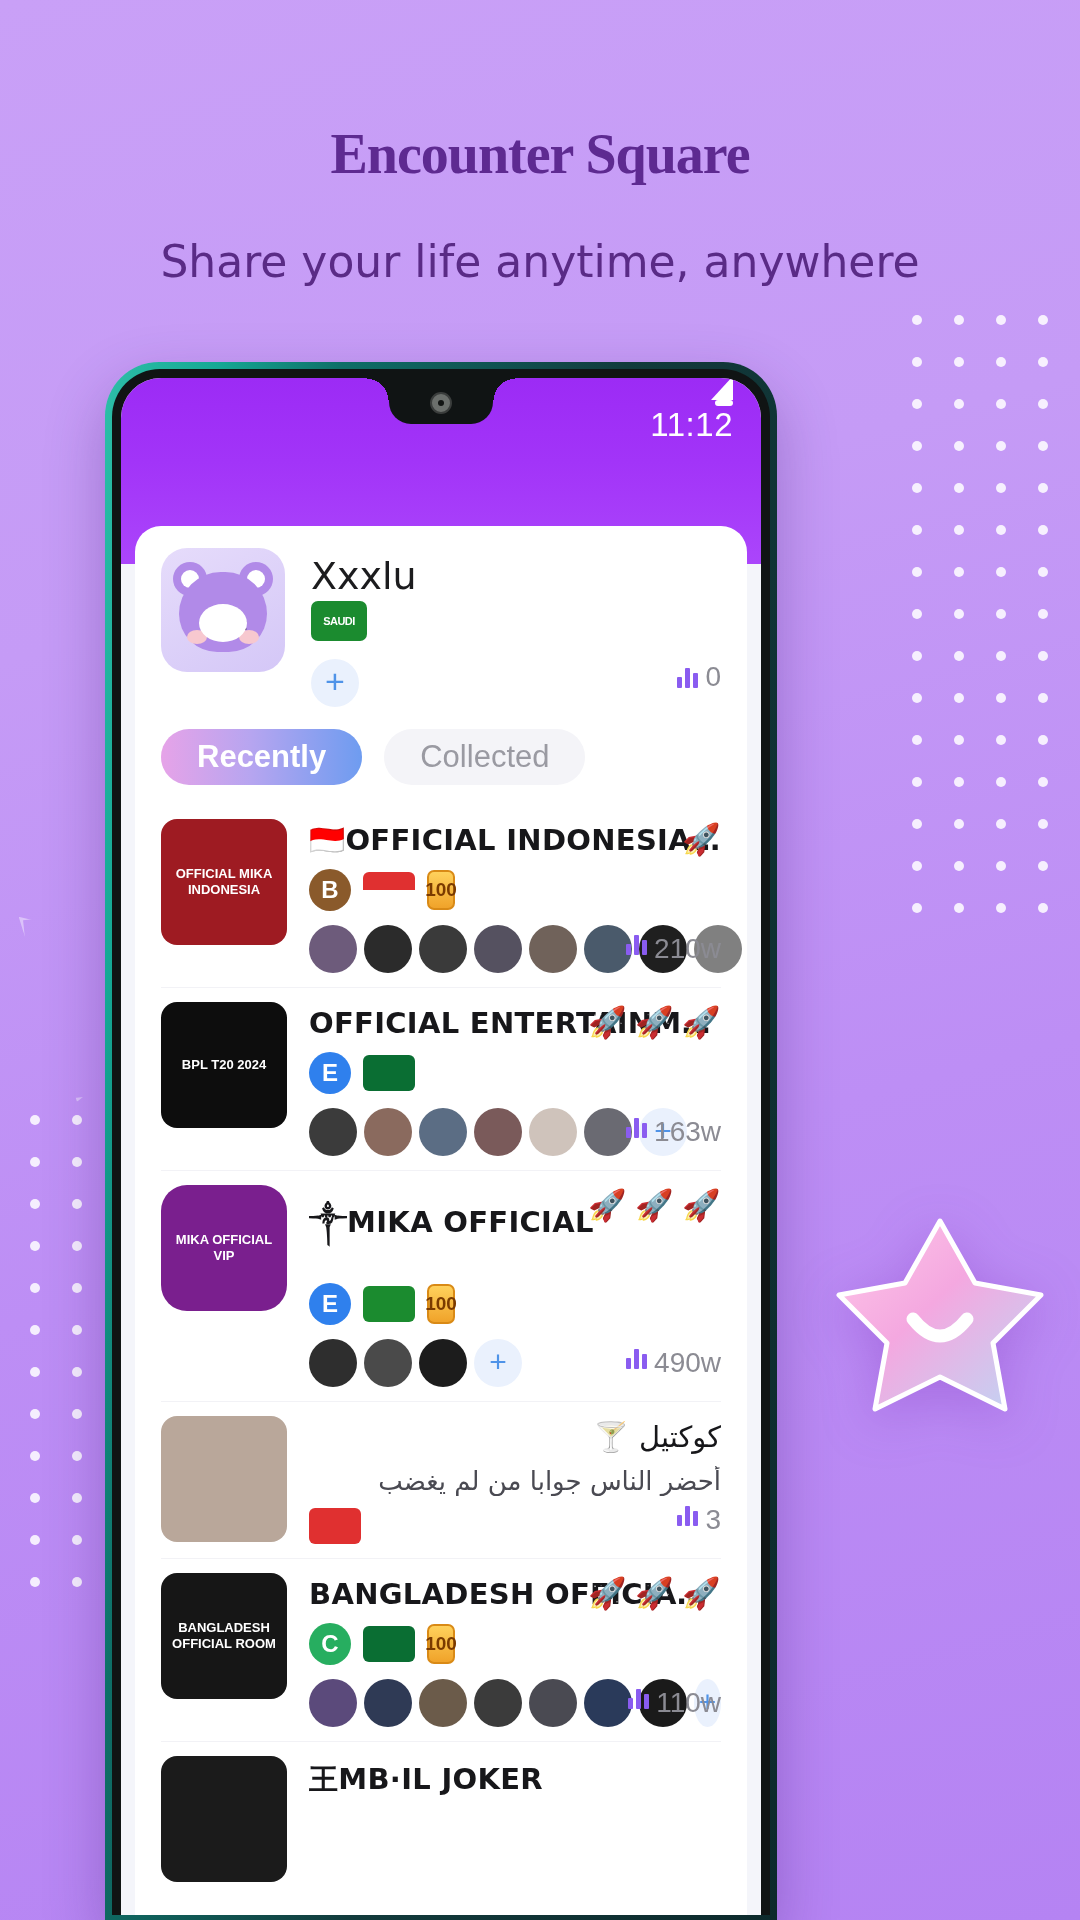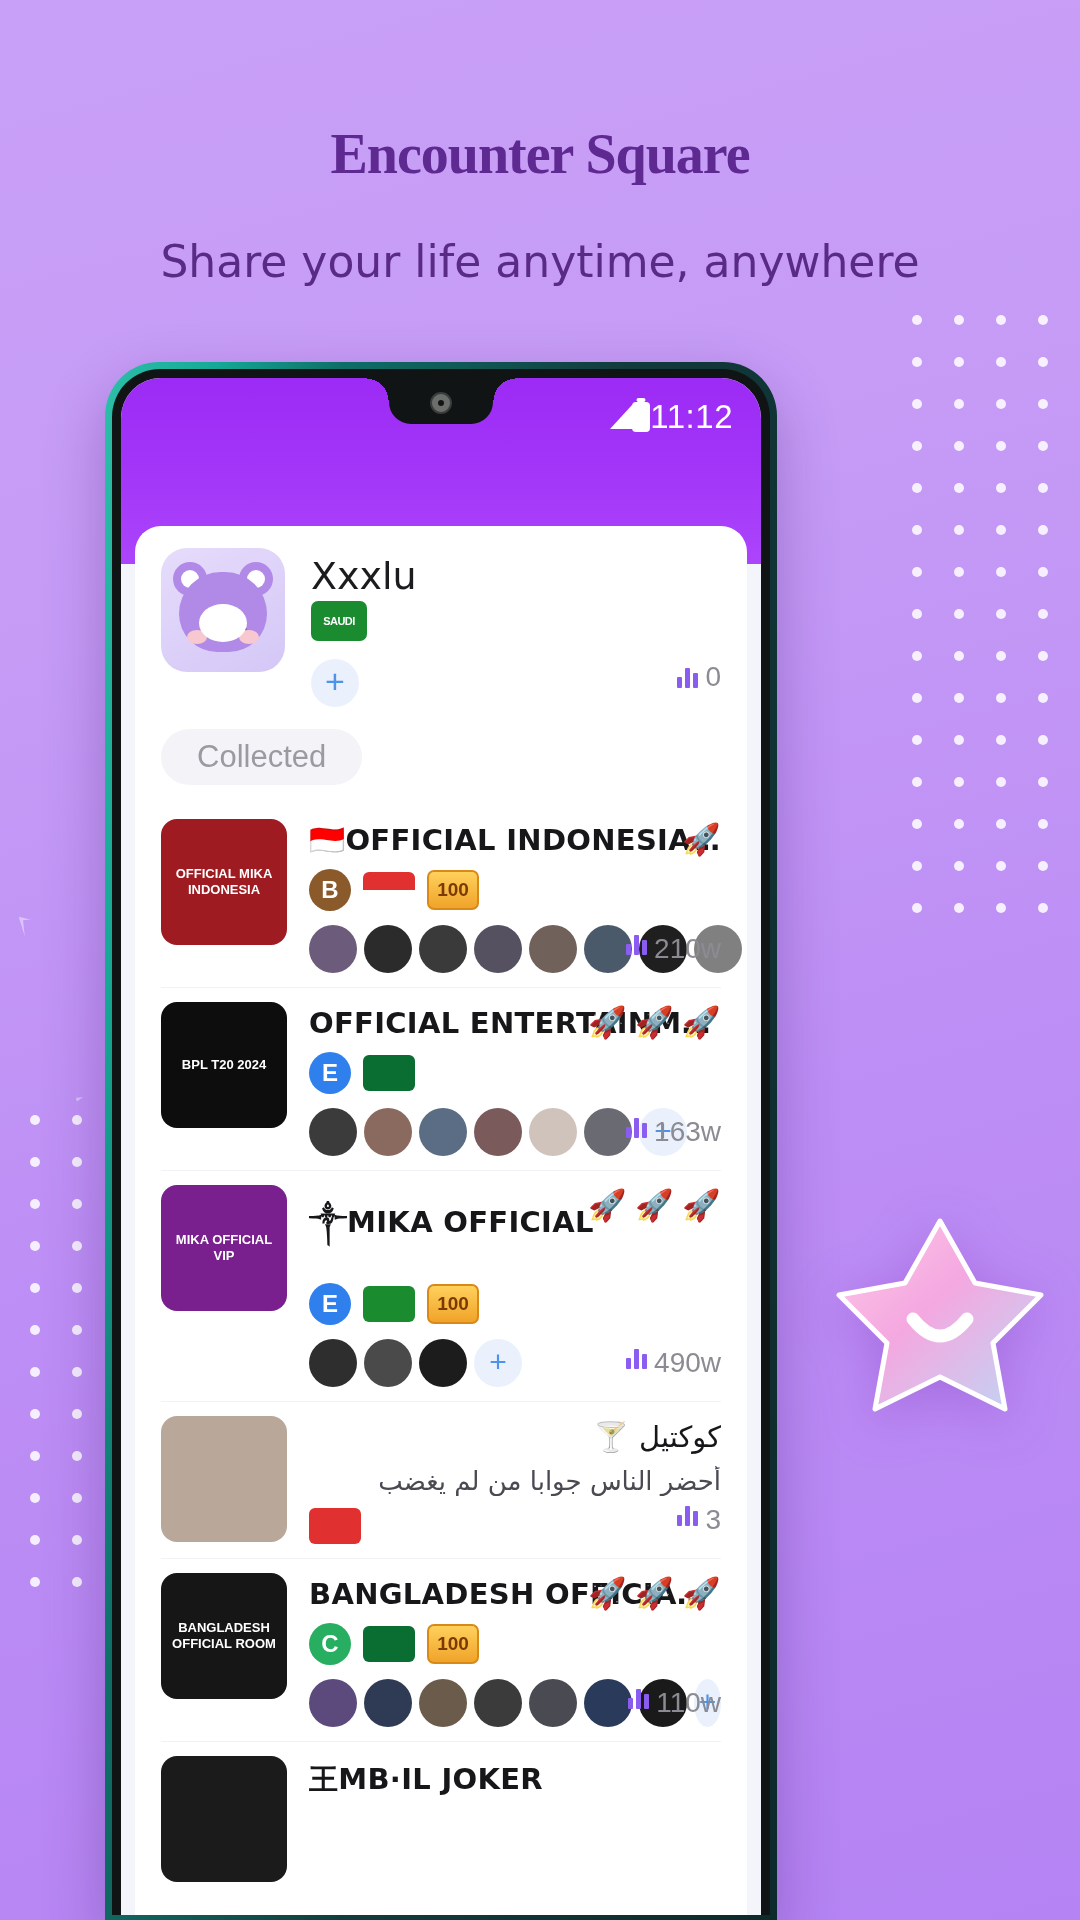--- a/index.html
+++ b/index.html
@@ -72,22 +72,22 @@
   .camera:after {
     content:""; position:absolute; inset:6px; border-radius:50%; background:#121514;
   }
 
   
   .app-head {
     height:186px; position:relative; z-index:20;
     background:linear-gradient(180deg,#9c2bf5 0%,#a234f8 45%,#ab45fb 100%);
   }
   .statusbar {
-    height:66px; display:flex; align-items:center; justify-content:flex-end;
-    padding:12px 28px 0 0; 
+    height:66px; display:flex; align-items:flex-end; justify-content:flex-end;
+    padding:12px 28px 0 0; flex-direction:column;
   }
   .sb-signal { width:0; height:0; border-left:22px solid transparent; border-bottom:24px solid #fff; }
   .sb-batt {
     width:18px; height:30px; border:3px solid #fff; border-radius:4px;
     position:relative; background:#fff;
   }
   .sb-batt:before {
     content:""; position:absolute; top:-7px; left:50%; transform:translateX(-50%);
     width:9px; height:4px; background:#fff; border-radius:2px;
   }
@@ -199,21 +199,21 @@
   }
   .rtitle.rtl { direction:rtl; text-align:right; font-weight:400; }
   .rbadges { display:flex; gap:12px; align-items:center; margin-top:12px; }
   .bdg-circle {
     width:42px; height:42px; border-radius:50%; display:flex;
     align-items:center; justify-content:center; color:#fff;
     font-size:24px; font-weight:bold;
   }
   .bdg-flag { width:52px; height:36px; border-radius:6px; overflow:hidden; display:flex; flex-direction:column; }
   .bdg-lvl {
-    width:52px; height:40px; border-radius:7px;
+    width:28px; height:40px; border-radius:7px;
     background:linear-gradient(180deg,#ffd15c,#f0a32a);
     display:flex; align-items:center; justify-content:center;
     color:#7a3a00; font-size:19px; font-weight:bold;
     border:2px solid #d98a16;
   }
   .ravatars { display:flex; gap:7px; margin-top:14px; align-items:center; }
   .rav { width:48px; height:48px; border-radius:50%; flex:0 0 48px; }
   .rav-plus {
     width:48px; height:48px; border-radius:50%; background:#eaf1fd;
     color:#4f93e8; text-align:center; line-height:46px; font-size:30px; font-weight:300;
@@ -379,20 +379,21 @@
             <span class="bars">
                 <i></i>
                 <i></i>
                 <i></i>
               </span>
             <span>0</span>
           </div>
         </div>
 
         <div class="chips">
+          <div class="chip active">Recently</div>
           <div class="chip">Collected</div>
         </div>
 
         <div class="rooms" id="rooms">
             <div class="room">
               <div class="rthumb" style="background: rgb(158, 27, 34);">OFFICIAL MIKA INDONESIA</div>
               <div class="rbody">
                 <div class="rtitle">🇮🇩OFFICIAL INDONESIAN 🇮🇩</div>
                 <div class="rbadges">
                   <div class="bdg-circle" style="background: rgb(138, 90, 43);">B</div>
@@ -448,21 +449,21 @@
               <div class="rcount">
                 <span class="bars">
                   <i></i>
                   <i></i>
                   <i></i>
                 </span>
                 <span>163w</span>
               </div>
             </div>
             <div class="room">
-              <div class="rthumb" style="background: rgb(122, 31, 142);">MIKA OFFICIAL VIP</div>
+              <div class="rthumb" style="background: rgb(122, 31, 142); border-radius: 26px;">MIKA OFFICIAL VIP</div>
               <div class="rbody">
                 <div class="rtitle">༒MIKA OFFICIAL</div>
                 <div class="rbadges">
                   <div class="bdg-circle" style="background: rgb(47, 128, 237);">E</div>
                   <div class="bdg-flag">
                     <span style="flex:1;background:#1b8b2f"></span>
                     <span style="flex:1;background:#1b8b2f"></span>
                   </div>
                   <div class="bdg-lvl">100</div>
                 </div>

